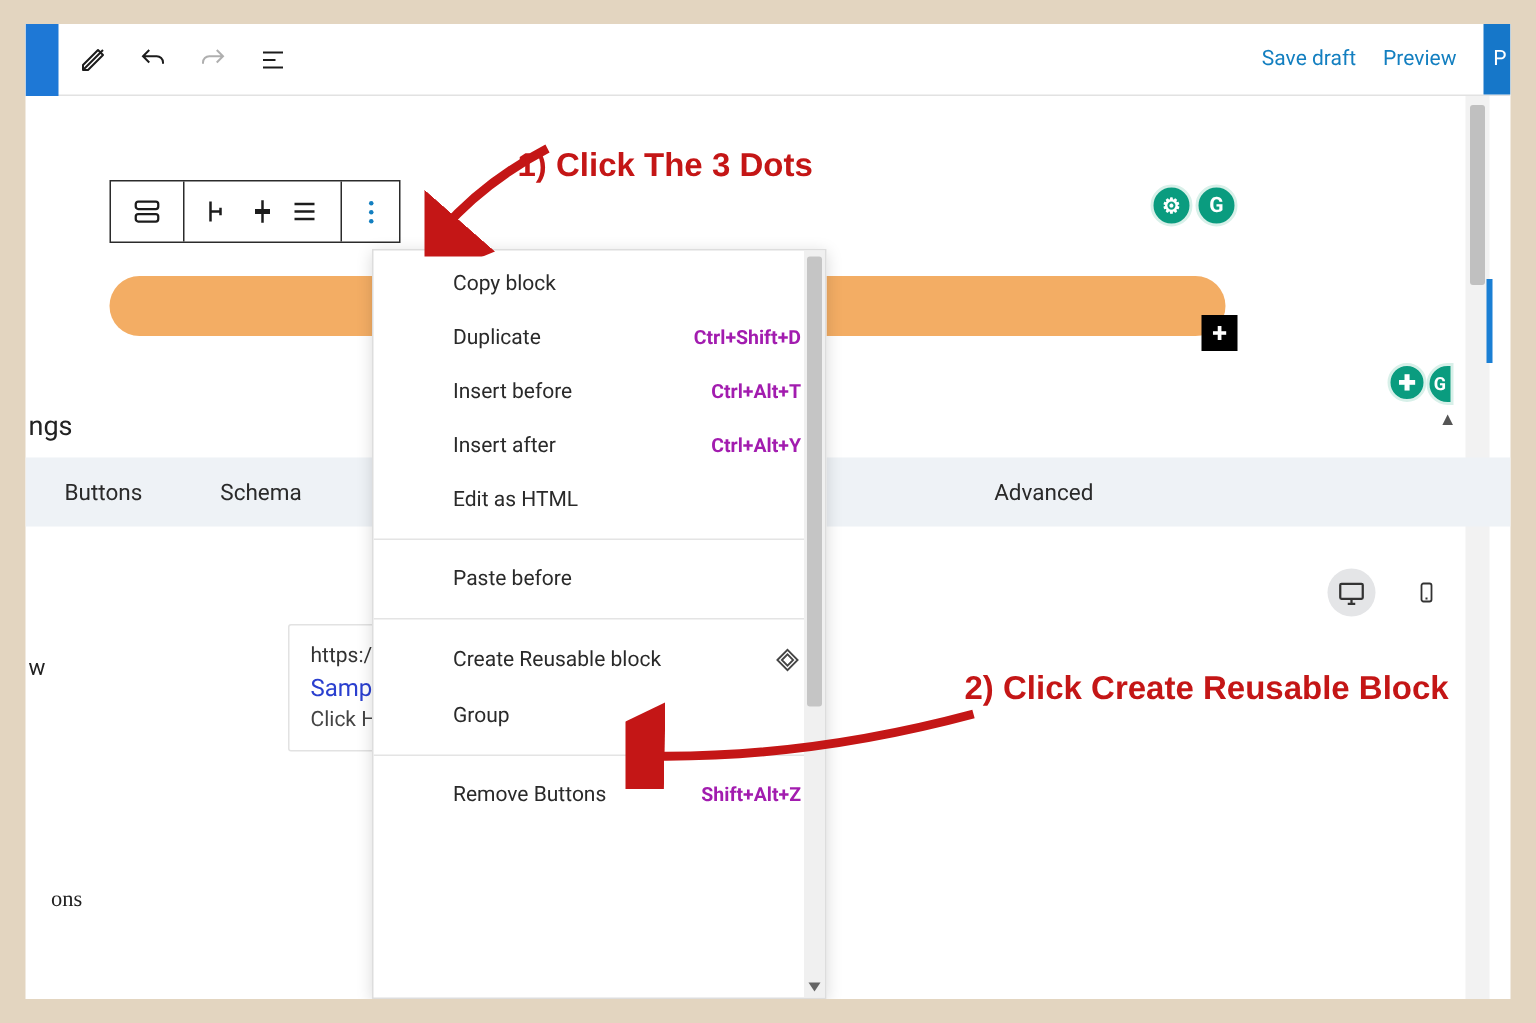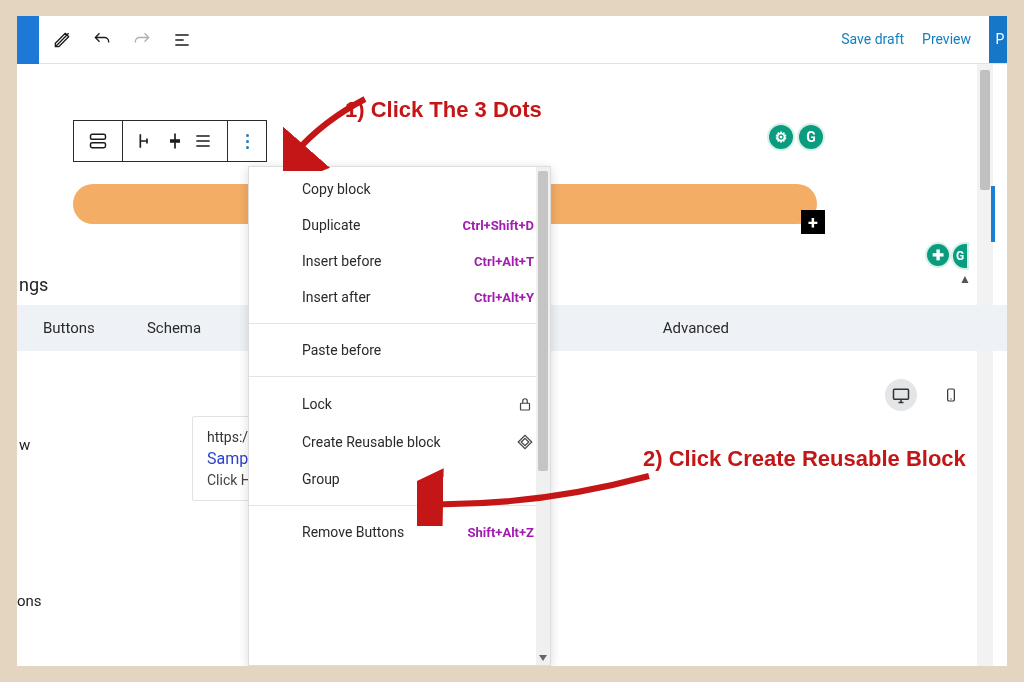--- a/index.html
+++ b/index.html
@@ -420,36 +420,32 @@
           <span class="shortcut">Ctrl+Shift+D</span>
         </li>
       <li>
           <span>Insert before</span>
           <span class="shortcut">Ctrl+Alt+T</span>
         </li>
       <li>
           <span>Insert after</span>
           <span class="shortcut">Ctrl+Alt+Y</span>
         </li>
+      <li>
+          <span>Edit as HTML</span>
+        </li>
     </ul>
     <hr>
     <ul>
       <li>
           <span>Paste before</span>
         </li>
     </ul>
     <hr>
     <ul>
-      <li>
-        <span>Lock</span>
-        <svg viewBox="0 0 24 24">
-            <rect x="6" y="11" width="12" height="9" rx="1"></rect>
-            <path d="M9 11 V8 a3 3 0 0 1 6 0 v3"></path>
-          </svg>
-      </li>
       <li>
         <span>Create Reusable block</span>
         <svg viewBox="0 0 24 24">
             <path d="M3 12 L12 3 L21 12 L12 21 Z"></path>
             <path d="M7 12 L12 7 L17 12 L12 17 Z"></path>
           </svg>
       </li>
       <li>
           <span>Group</span>
         </li>
@@ -490,21 +486,21 @@
       </div>
     </div>
     <div class="preview-card">
       <div class="url">https:/</div>
       <div class="title">Samp</div>
       <div class="desc">Click H</div>
     </div>
   </div>
 
   <div class="left-label" style="left:2px; top:420px;">w</div>
-  <div class="left-label" style="left:0px; top:576px;">ons</div>
+  <div class="left-label" style="left:17px; top:576px;font-family:Liberation Serif, serif;">ons</div>
 
   <div class="annotation" style="left:328px; top:69px;margin-top:12px;">1) Click The 3 Dots</div>
   <svg class="arrow" style="left:266px; top:75px;" width="90" height="80" viewBox="0 0 90 80">
     <defs>
       <marker id="ah1" markerWidth="12" markerHeight="12" refX="2" refY="6" orient="auto">
         <path d="M0 0 L12 6 L0 12 Z" fill="#c41616"></path>
       </marker>
     </defs>
     <path d="M 82 8 Q 40 30 12 62" stroke="#c41616" stroke-width="6" fill="none" marker-end="url(#ah1)"></path>
   </svg>

